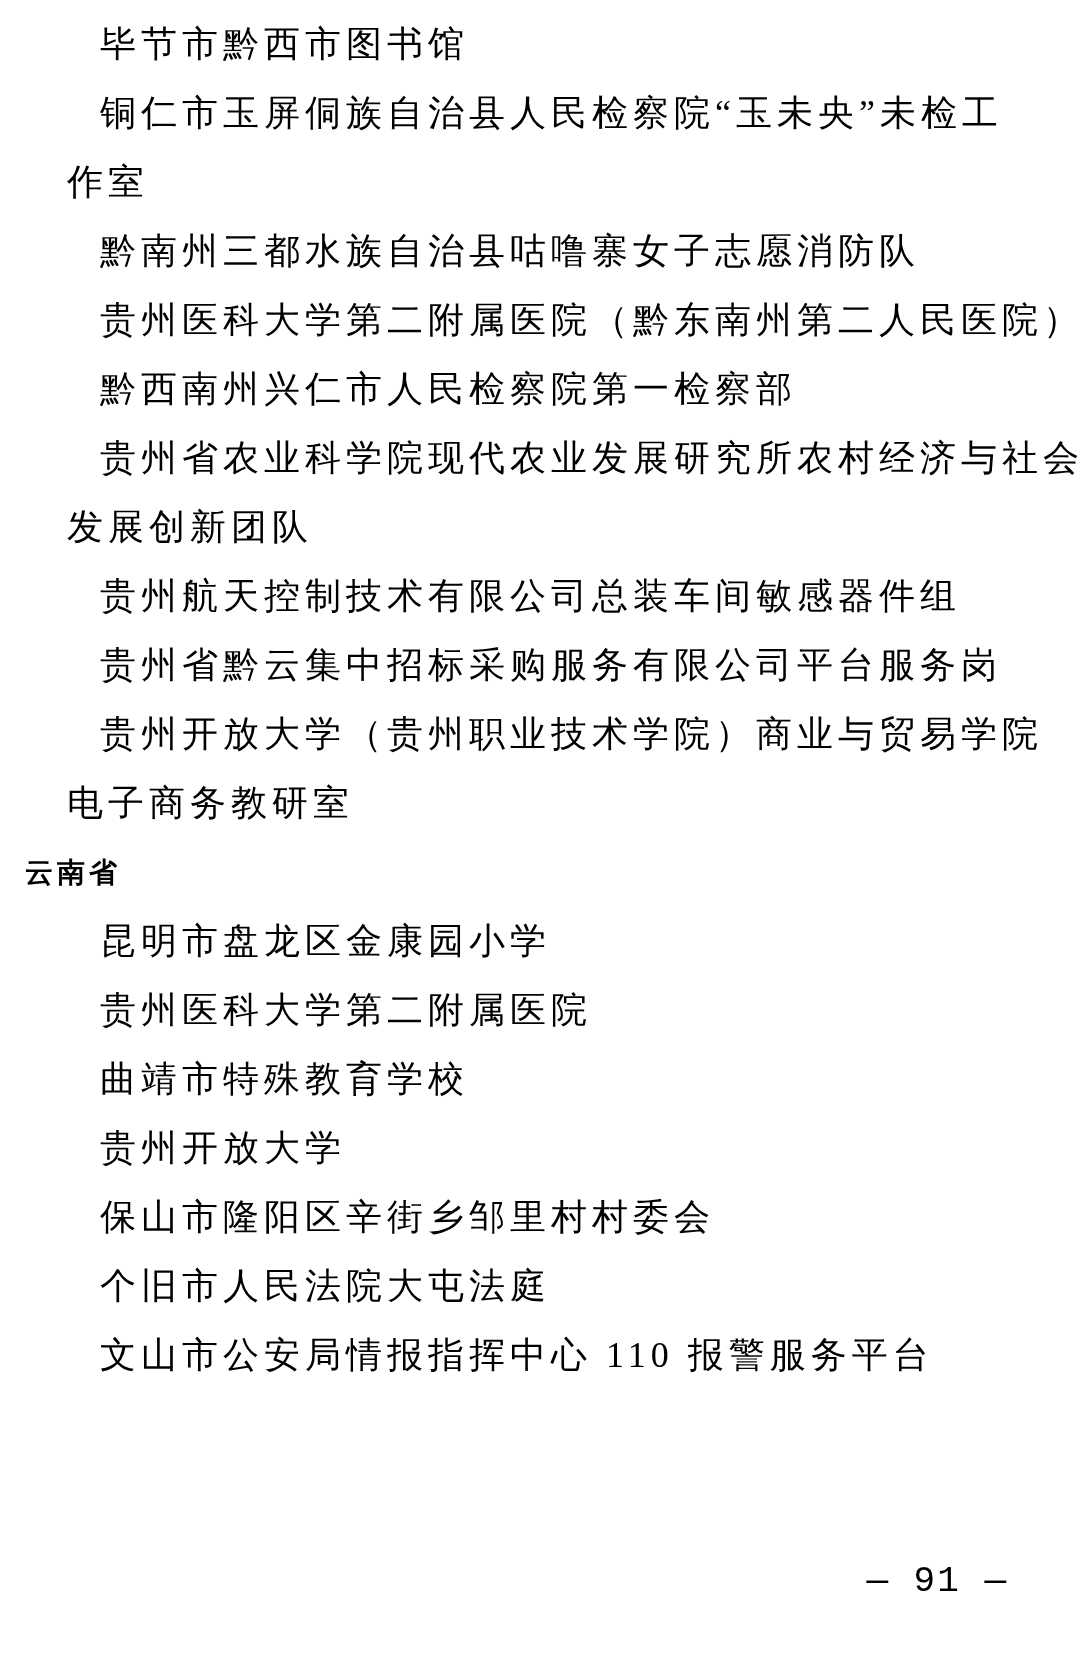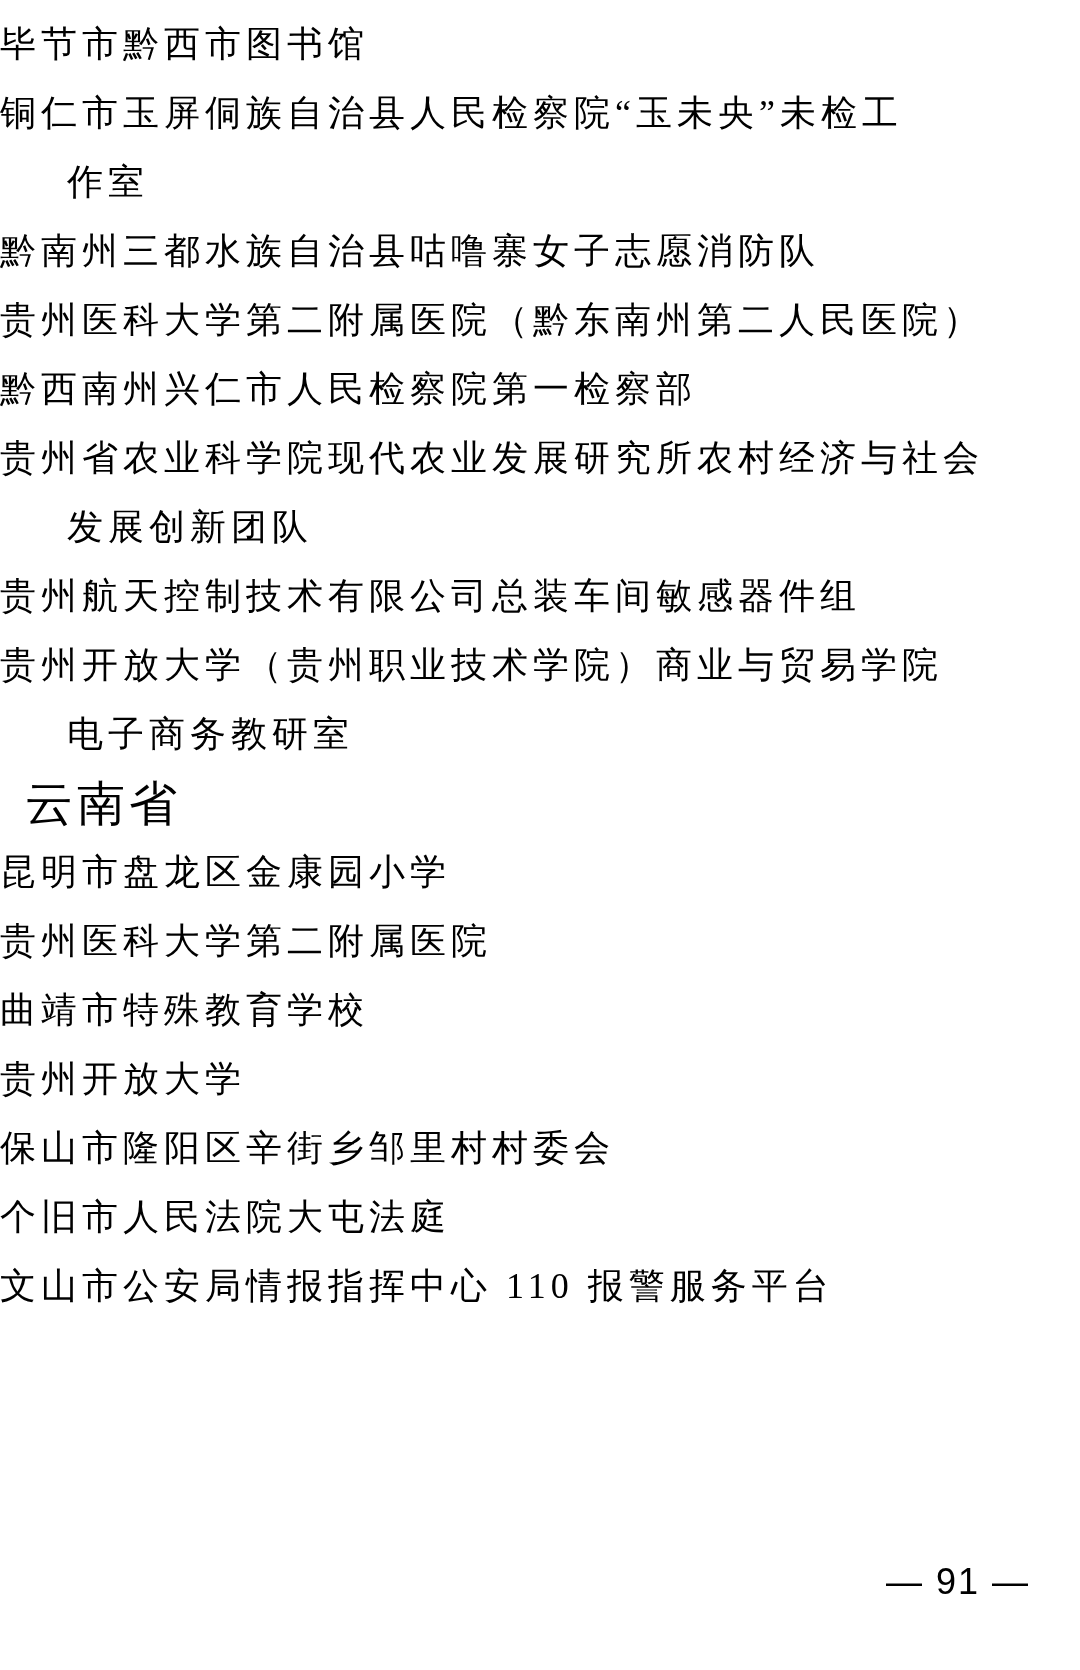--- a/index.html
+++ b/index.html
@@ -20,56 +20,58 @@
     position: absolute;
     top: 10px;
     left: 0;
     right: 0;
   }
   .line {
     height: 69px;
     line-height: 69px;
     font-size: 36px;
     letter-spacing: 5px;
+    padding-left: 100px;
     white-space: nowrap;
   }
   .line.continuation {
     padding-left: 67px;
   }
   .line.section-header {
     padding-left: 25px;
     font-family: "Liberation Sans", "DejaVu Sans", sans-serif;
-    font-weight: normal;
-    font-size: 48px;
+    font-weight: bold;
+    font-size: 28px;
     letter-spacing: 4px;
   }
   .footer {
     position: absolute;
-    right: 50px;
+    right: 72px;
     bottom: 70px;
     font-size: 36px;
     line-height: 36px;
     letter-spacing: 2px;
-    font-family: Liberation Sans, sans-serif;
+    font-family: Liberation Mono, monospace;
   }
 </style>
 </head>
 <body>
 
 <div class="page">
   <div class="content">
     <div class="line">毕节市黔西市图书馆</div>
     <div class="line">铜仁市玉屏侗族自治县人民检察院“玉未央”未检工</div>
     <div class="line continuation">作室</div>
     <div class="line">黔南州三都水族自治县咕噜寨女子志愿消防队</div>
     <div class="line">贵州医科大学第二附属医院（黔东南州第二人民医院）</div>
     <div class="line">黔西南州兴仁市人民检察院第一检察部</div>
     <div class="line">贵州省农业科学院现代农业发展研究所农村经济与社会</div>
     <div class="line continuation">发展创新团队</div>
     <div class="line">贵州航天控制技术有限公司总装车间敏感器件组</div>
+    <div class="line">贵州省黔云集中招标采购服务有限公司平台服务岗</div>
     <div class="line">贵州开放大学（贵州职业技术学院）商业与贸易学院</div>
     <div class="line continuation">电子商务教研室</div>
     <div class="line section-header">云南省</div>
     <div class="line">昆明市盘龙区金康园小学</div>
     <div class="line">贵州医科大学第二附属医院</div>
     <div class="line">曲靖市特殊教育学校</div>
     <div class="line">贵州开放大学</div>
     <div class="line">保山市隆阳区辛街乡邹里村村委会</div>
     <div class="line">个旧市人民法院大屯法庭</div>
     <div class="line">文山市公安局情报指挥中心 110 报警服务平台</div>

